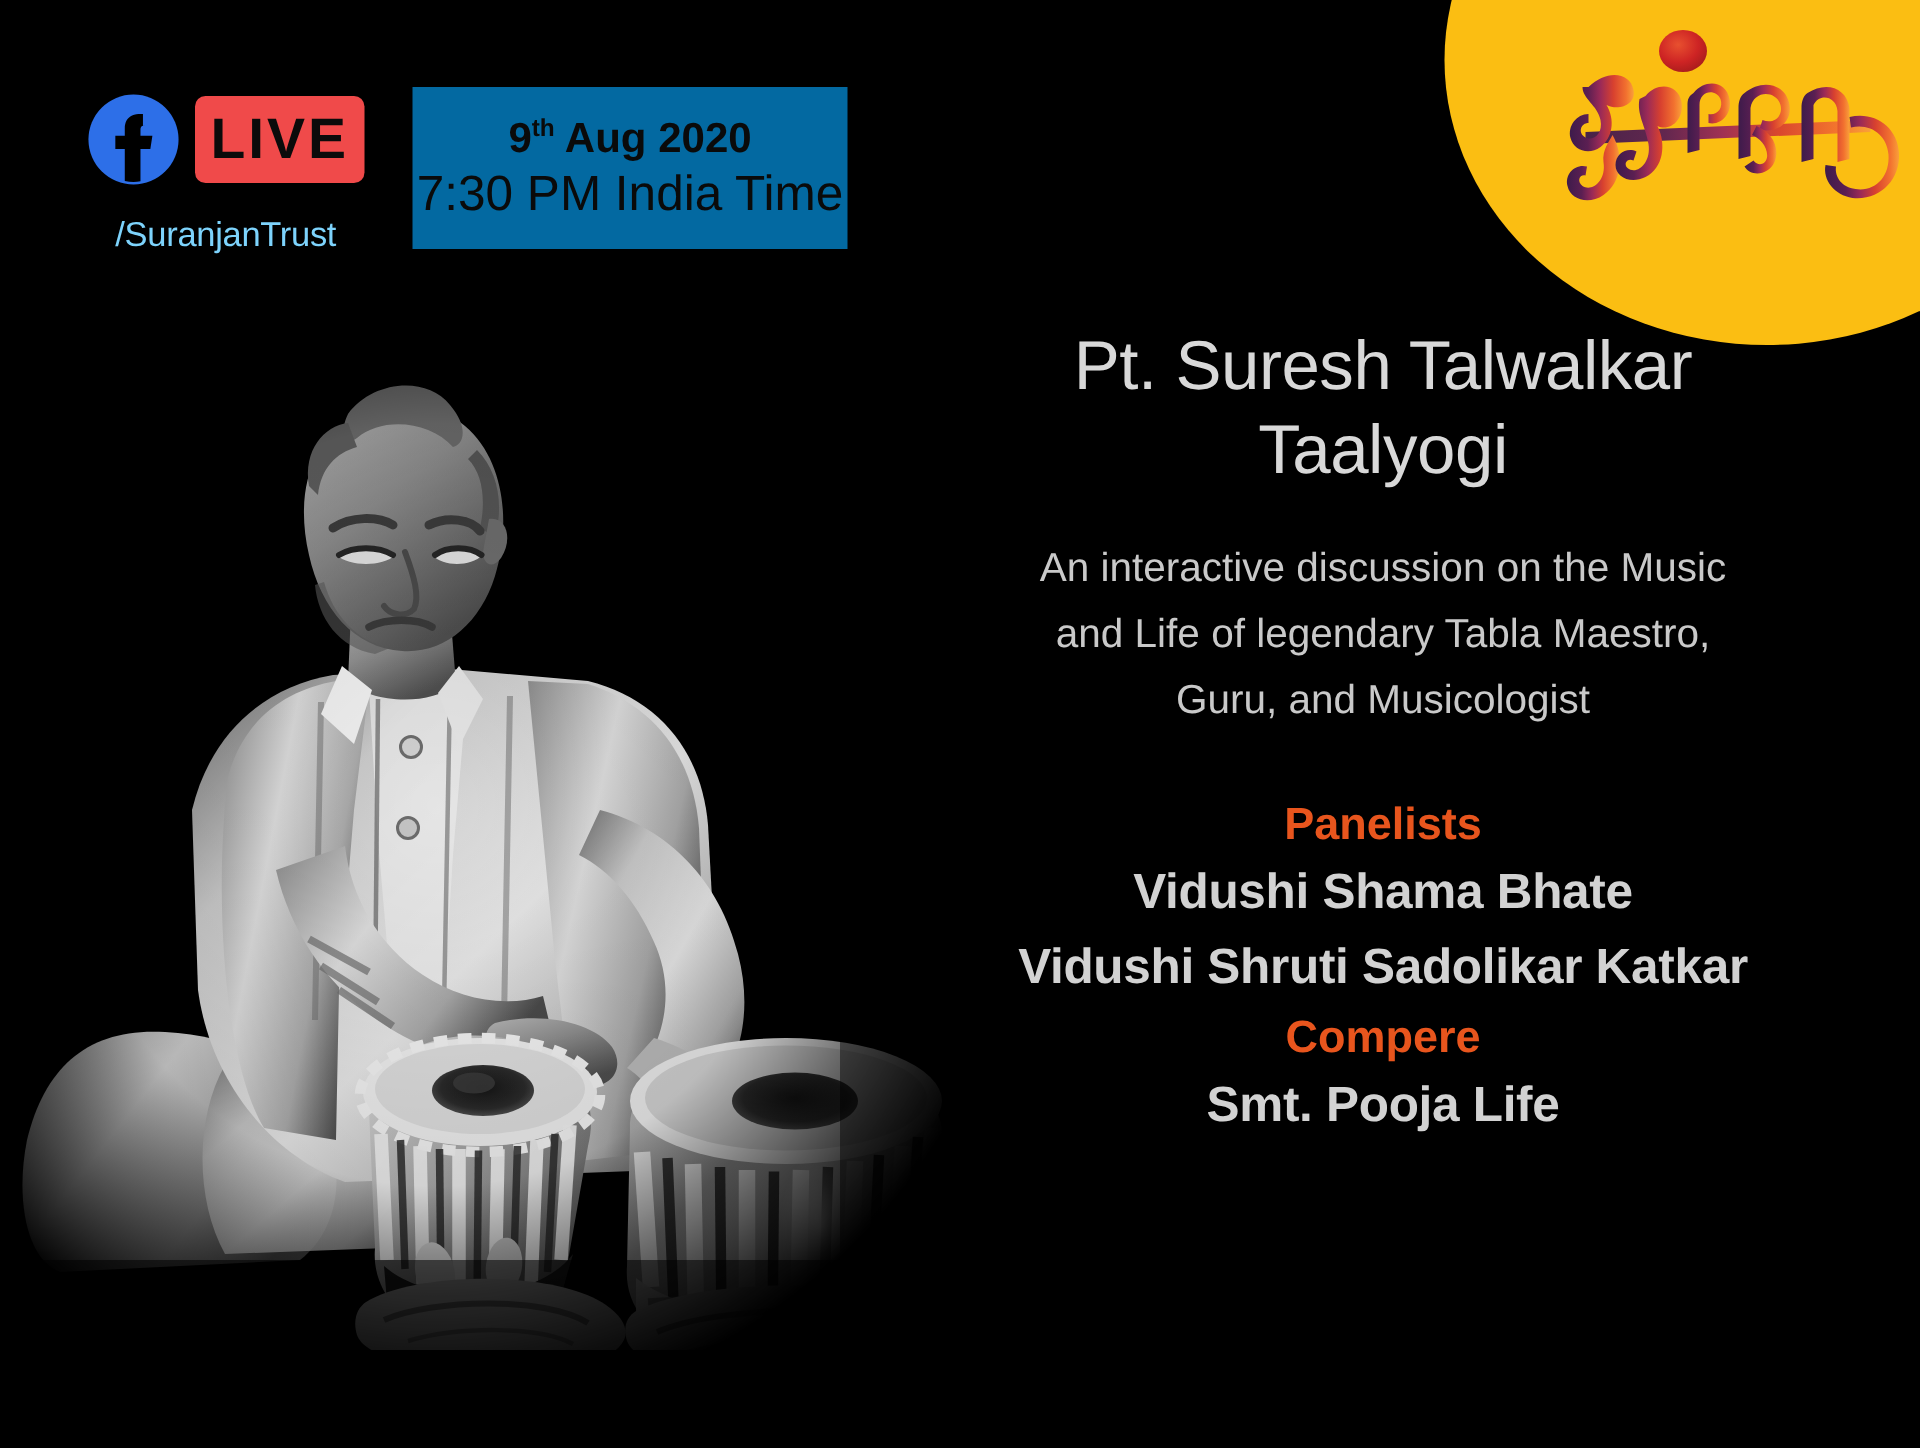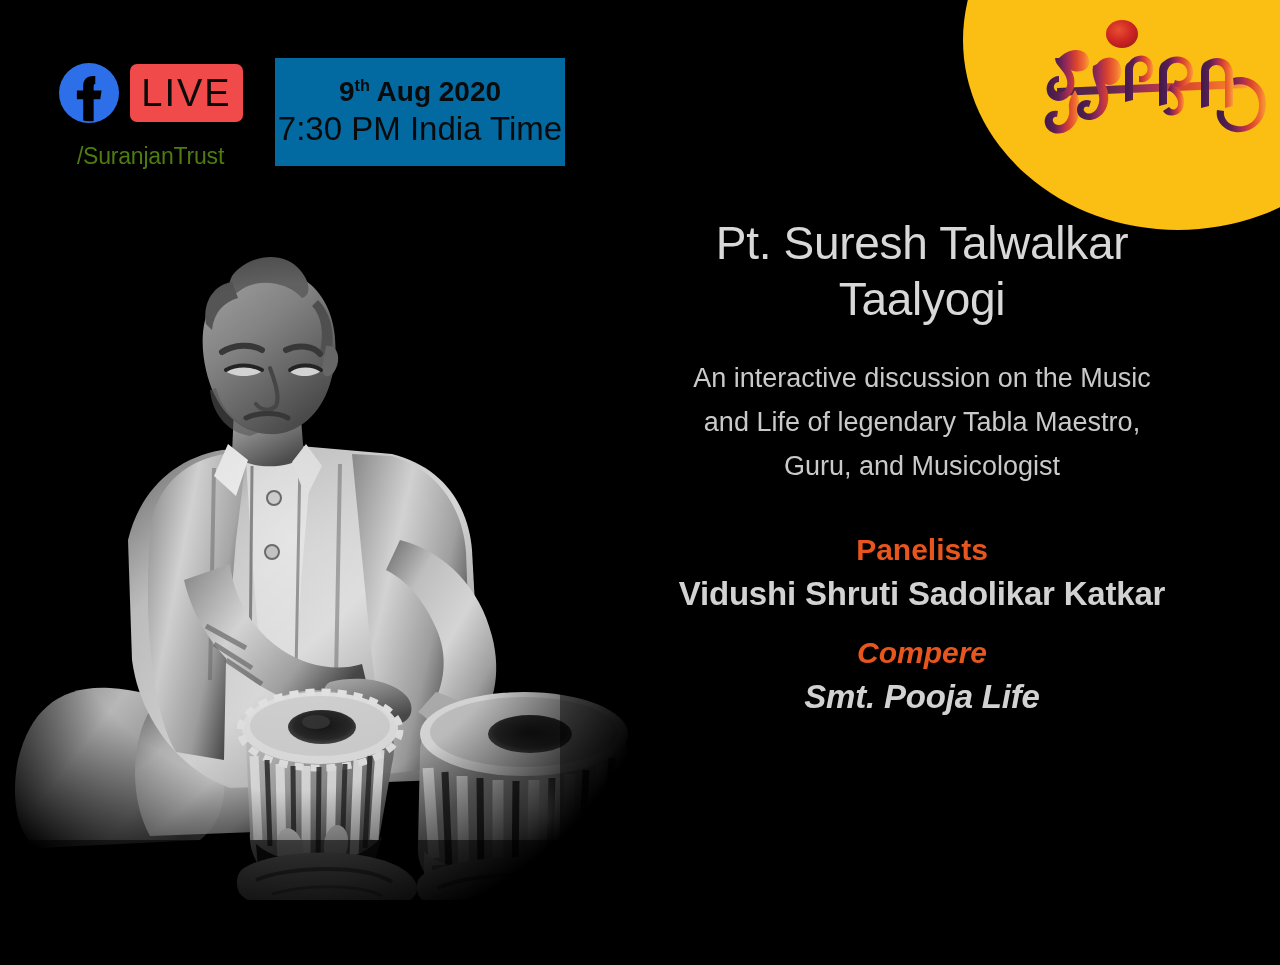--- a/index.html
+++ b/index.html
@@ -35,28 +35,28 @@
   #fb-icon { width:62px; height:62px; display:block; }
   #live-badge {
     width:113px; height:58px;
     background:#F04A4A;
     border-radius:7px;
     display:flex; align-items:center; justify-content:center;
   }
   #live-badge span {
     color:#0b0b0b;
     font-size:38px;
-    font-weight:400;
+    font-weight:700;
     letter-spacing:2px;
     line-height:1;
   }
   #fb-handle {
     position:absolute; left:58px; top:143px;
     width:185px; text-align:center;
-    color:#4d7c0f; font-size:23px; font-weight:400;
+    color:#7dd3fc; font-size:23px; font-weight:400;
     letter-spacing:-0.2px;
   }
 
   
   #datetime-box {
     position:absolute; left:275px; top:58px;
     width:290px; height:108px;
     background:#0369a1;
     display:flex; flex-direction:column;
     align-items:center; justify-content:center;
@@ -107,21 +107,21 @@
     color:#E8551D;
     font-size:30px; font-weight:bold;
     line-height:1.3;
   }
   .person-name {
     color:#D2D2D2;
     font-size:33px; font-weight:bold;
     line-height:1.5;
     letter-spacing:-0.2px;
   }
-  #compere-section { margin-top:14px;font-style:italic; }
+  #compere-section { margin-top:4px; }
 </style>
 </head>
 <body>
 
 <div id="brand-disc"></div>
 
 <div id="brand-logo">
   <svg viewBox="0 0 250 130" xmlns="http://www.w3.org/2000/svg">
     <defs>
       <linearGradient id="logoGrad" x1="0" y1="0" x2="1" y2="0">
@@ -439,20 +439,21 @@
   <div class="ttl-white">Taalyogi</div>
 
   <div id="subtitle-block">
     <div>An interactive discussion on the Music</div>
     <div>and Life of legendary Tabla Maestro,</div>
     <div>Guru, and Musicologist</div>
   </div>
 
   <div id="panelists-section">
     <div class="section-head">Panelists</div>
+    <div class="person-name">Vidushi Shama Bhate</div>
     <div class="person-name">Vidushi Shruti Sadolikar Katkar</div>
   </div>
 
   <div id="compere-section">
     <div class="section-head">Compere</div>
     <div class="person-name">Smt. Pooja Life</div>
   </div>
 
 </div>
 

